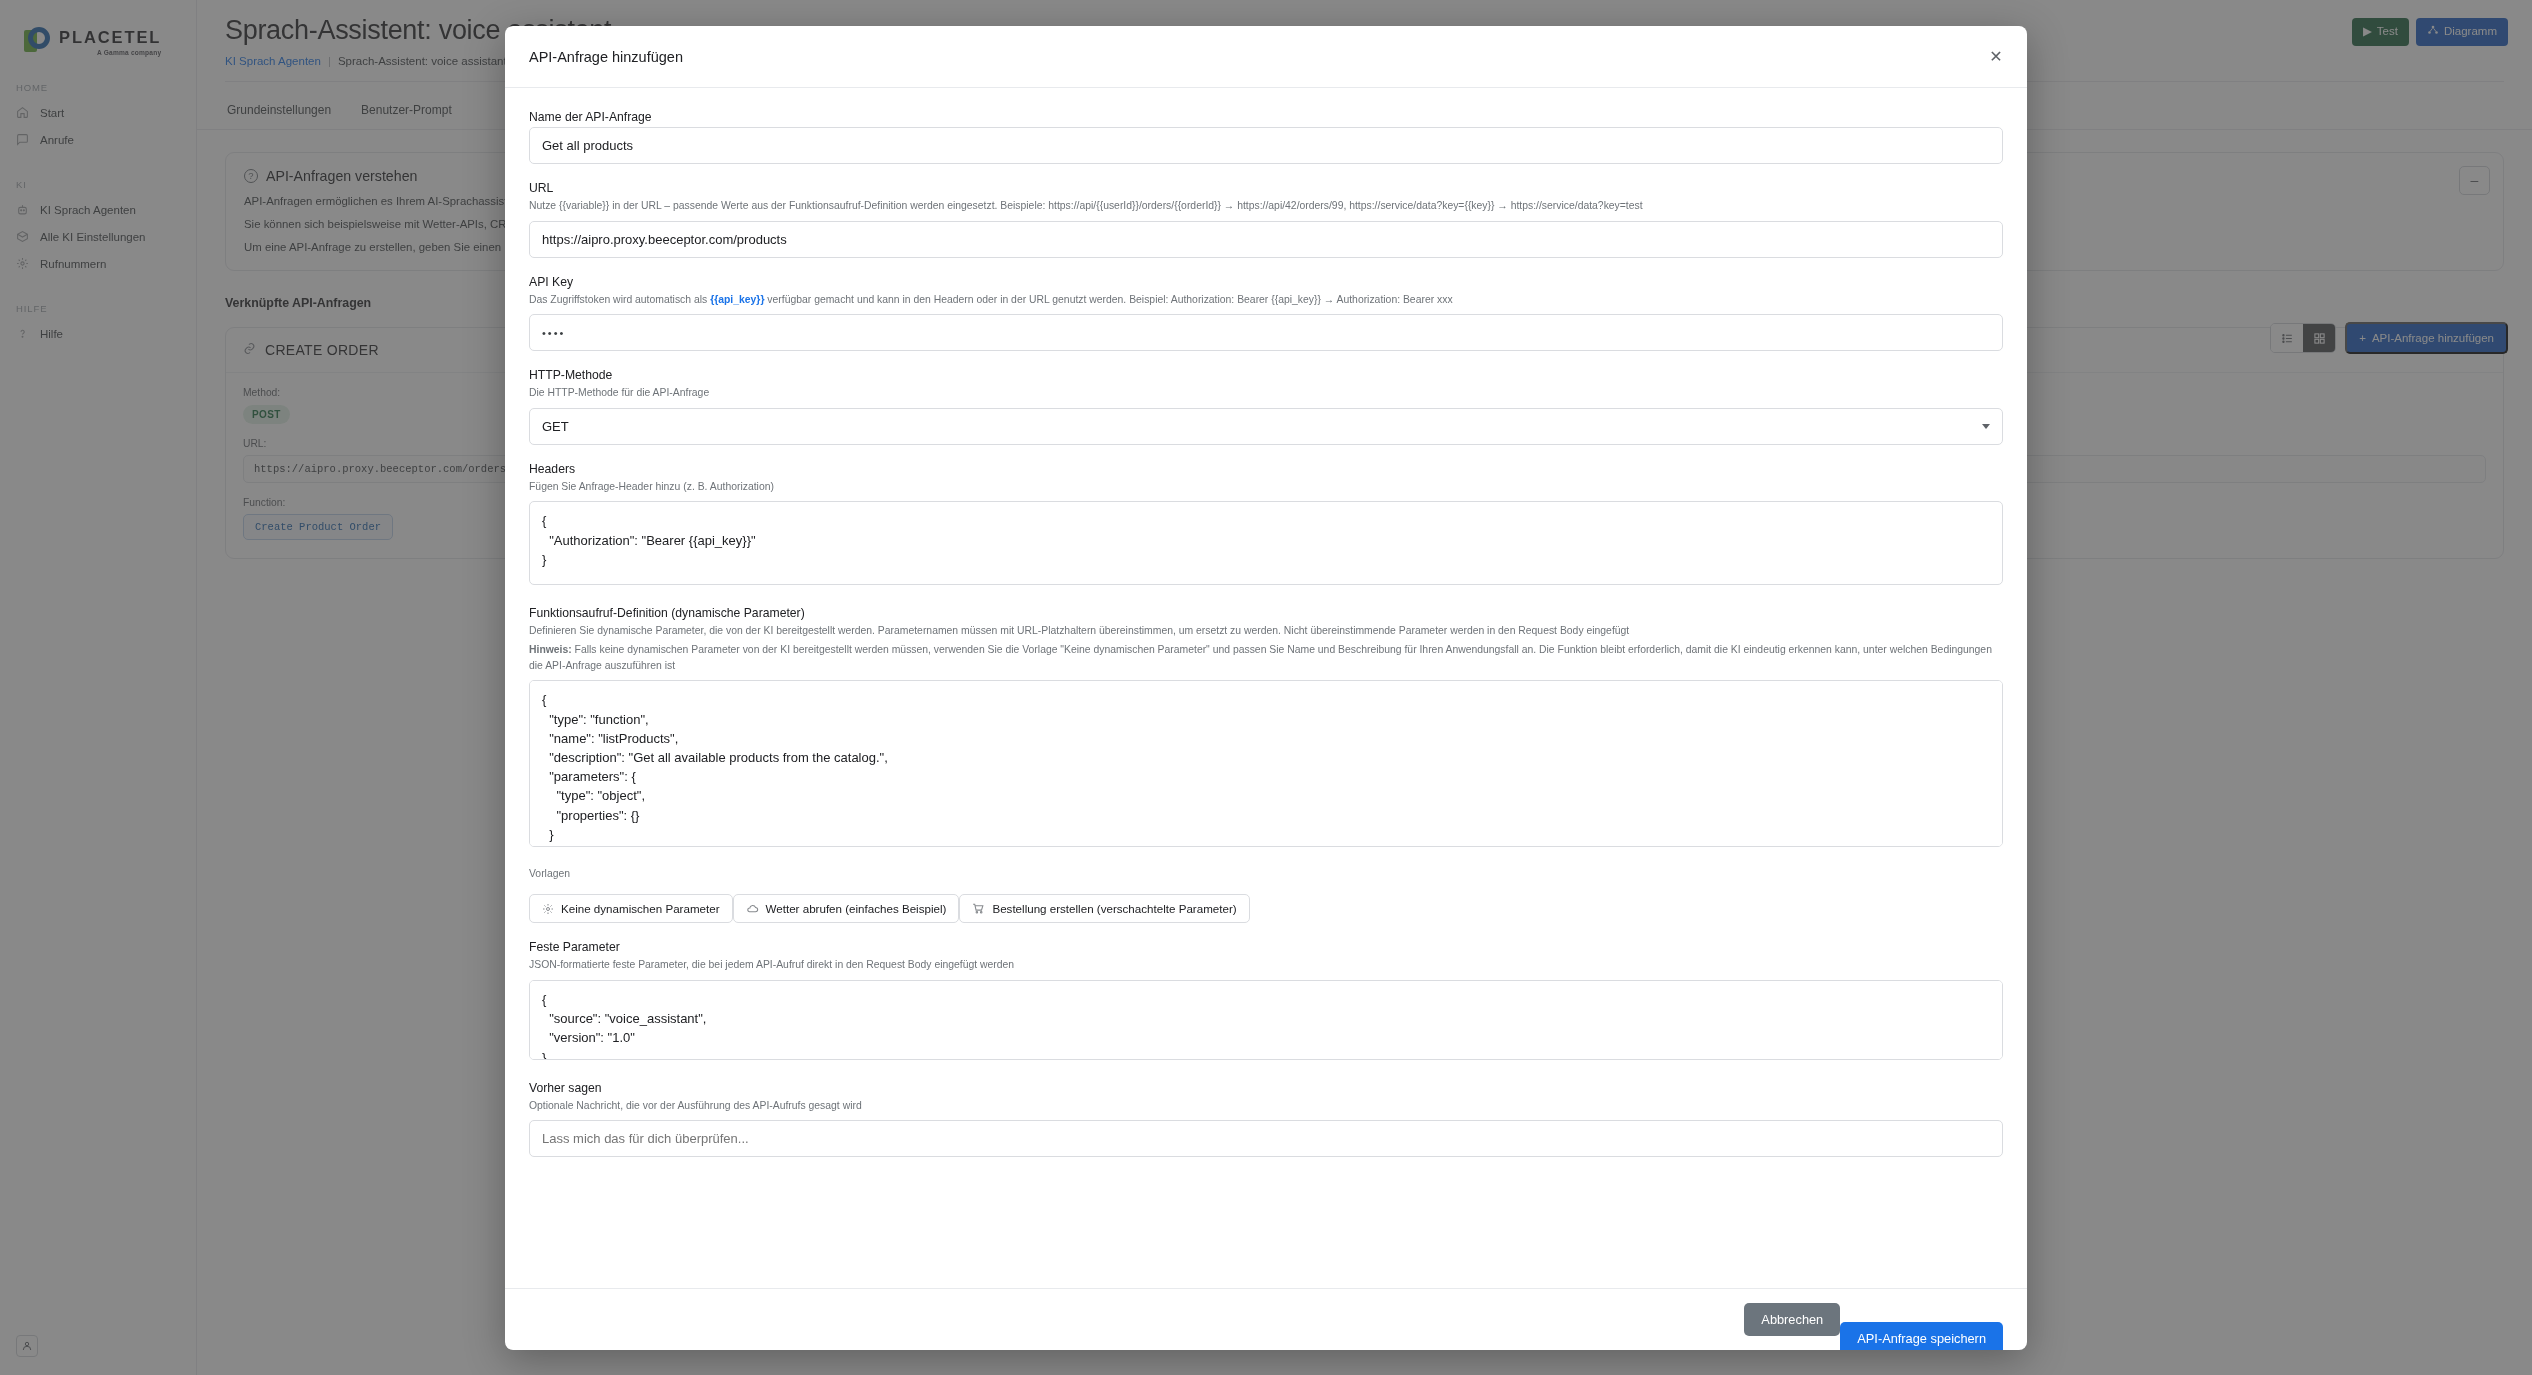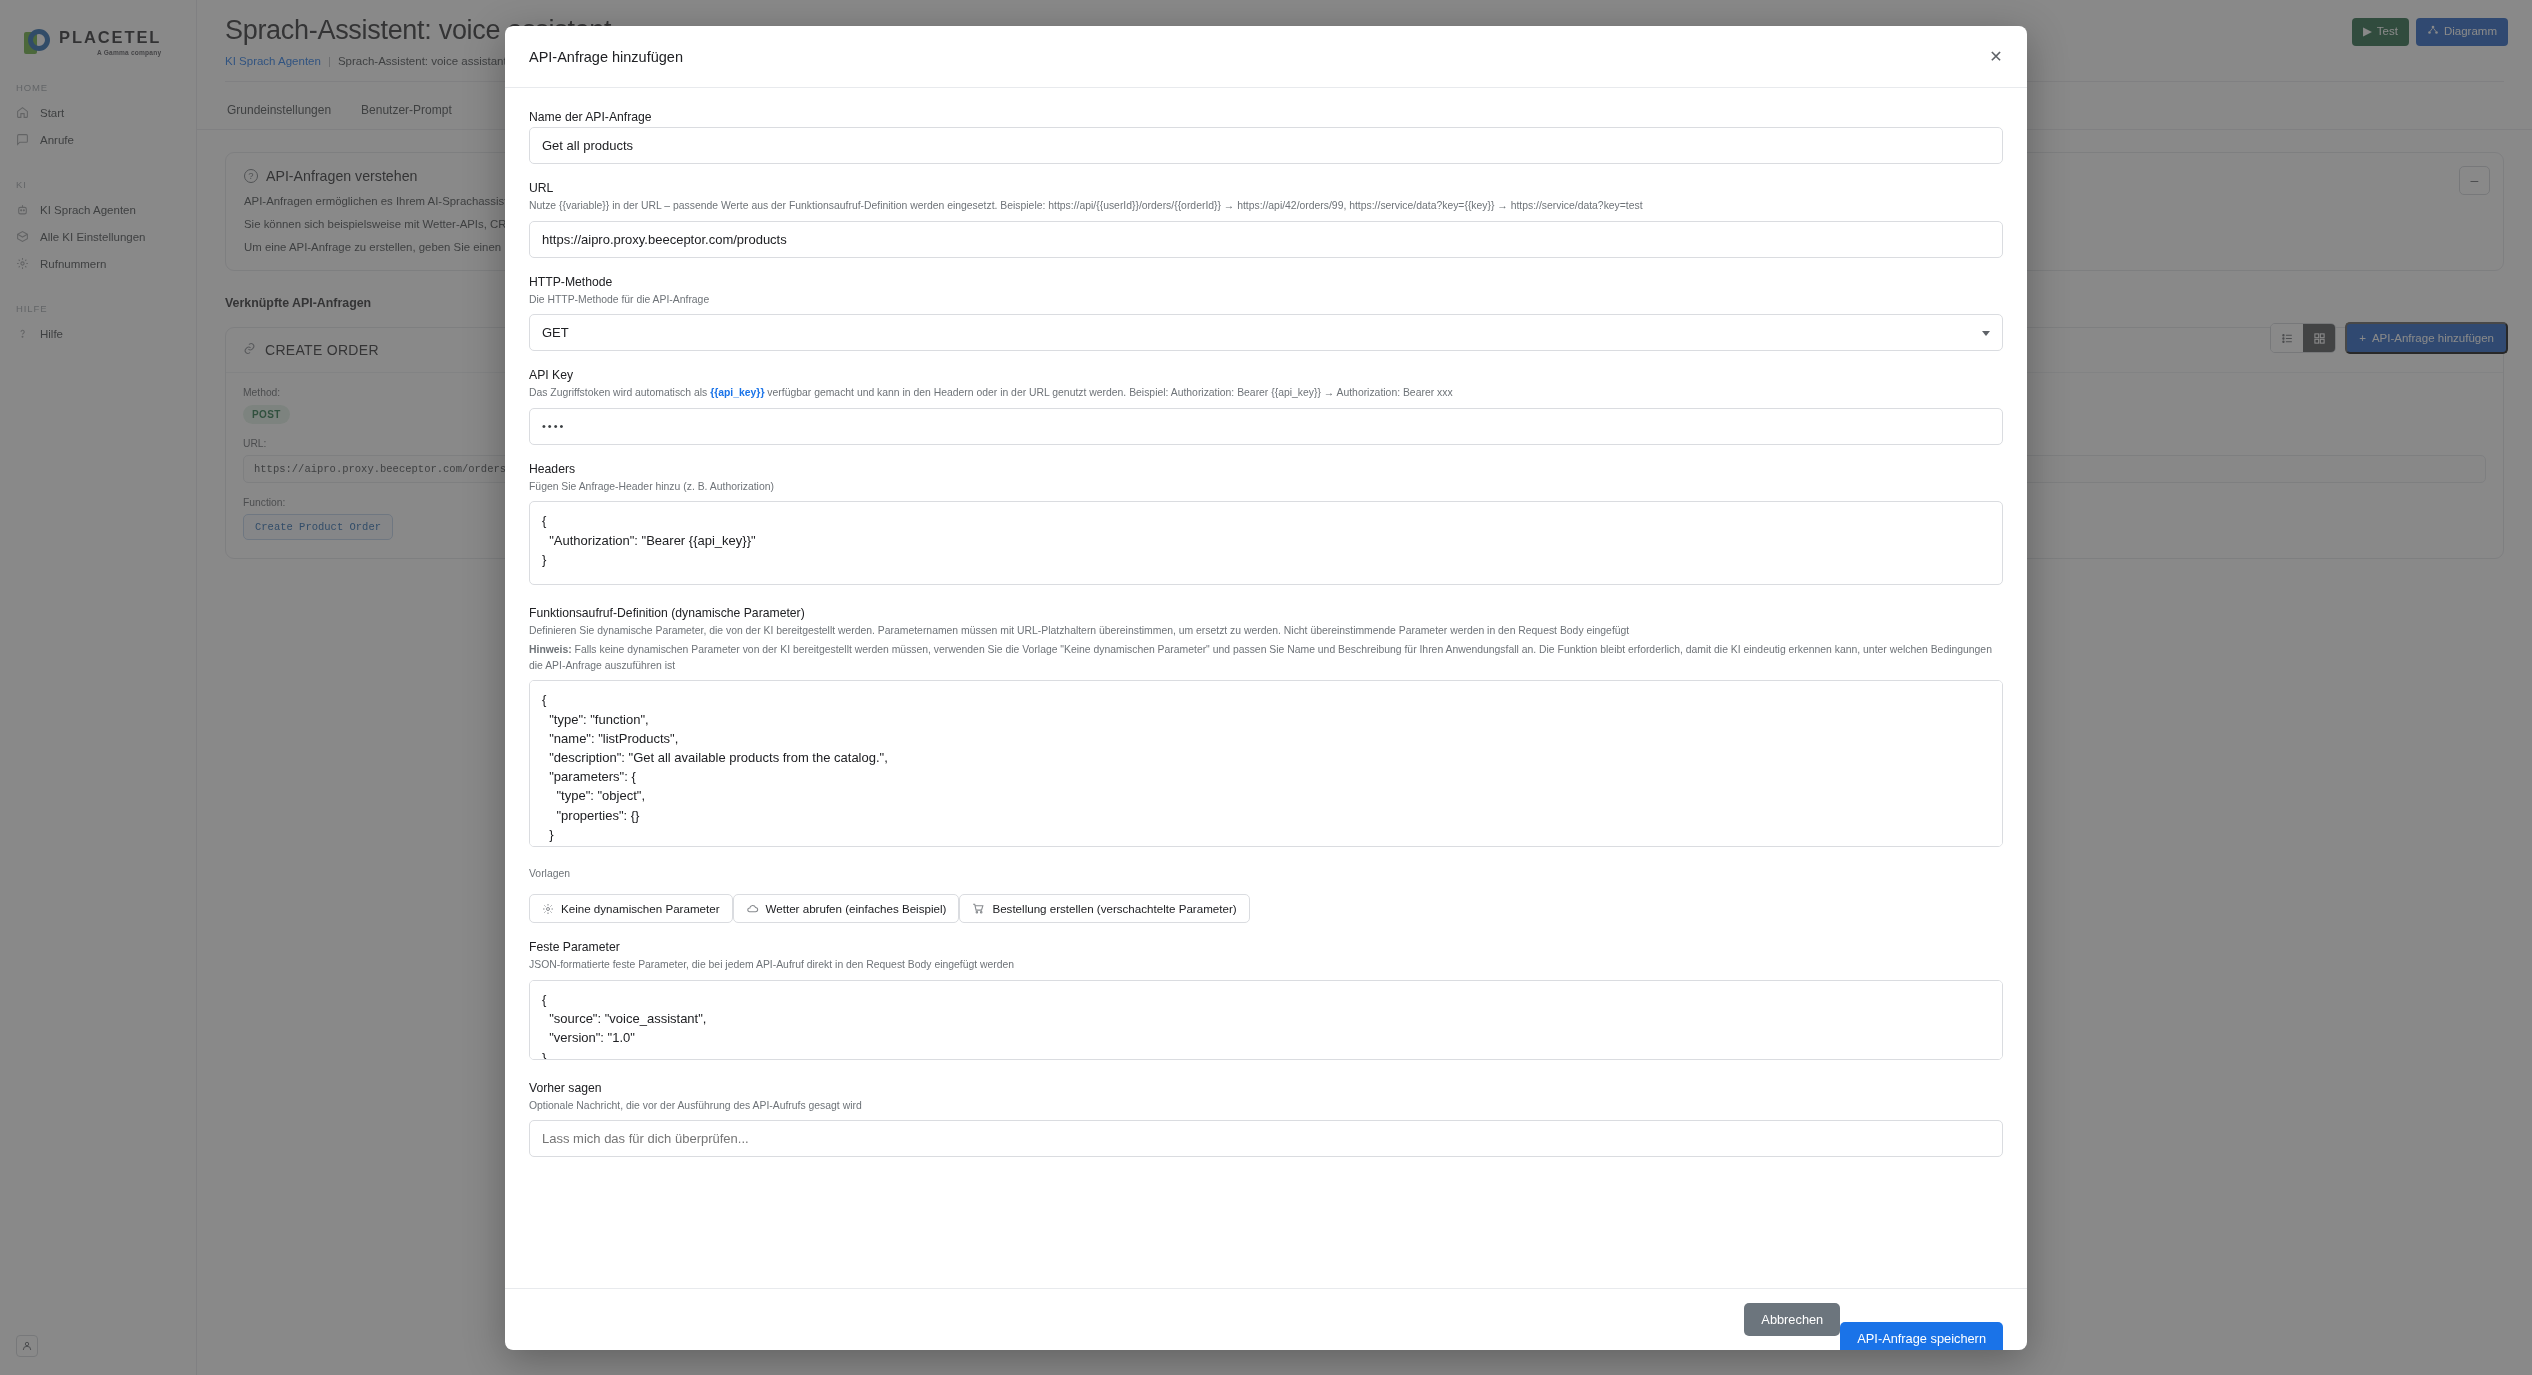--- a/index.html
+++ b/index.html
@@ -16,21 +16,21 @@
   .app { position: absolute; inset: 0; display: flex; background: #ffffff; }
 
   
   .sidebar {
     width: 197px; flex: 0 0 197px;
     background: #ffffff;
     border-right: 1px solid #e6e8ec;
     position: relative;
     padding-top: 8px;
   }
-  .logo-wrap { padding: 18px 0 0 24px; display: flex; align-items: center; gap: 8px; }
+  .logo-wrap { padding: 18px 0 0 24px; display: flex; align-items: flex-start; gap: 8px; }
   .logo-mark { width: 27px; height: 27px; position: relative; flex: 0 0 27px; }
   .logo-mark .sq { position: absolute; left: 0; top: 4px; width: 13px; height: 22px; background: #5fa832; border-radius: 2px;}
   .logo-mark .ring { position: absolute; left: 4px; top: 1px; width: 22px; height: 22px; border-radius: 50%;
     border: 5px solid #1a5fa8; background: transparent; }
   .logo-text { display: flex; flex-direction: column; line-height: 1; padding-top: 3px;}
   .logo-title { font-size: 16.5px; font-weight: 700; letter-spacing: 1.9px; color: #1b1b1f; }
   .logo-sub { font-size: 6.6px; font-weight: 700; letter-spacing: .2px; color: #4c4c52; margin-top: 4px; text-align: right; }
 
   .nav-group-label {
     font-size: 9.5px; letter-spacing: .9px; color: #9aa0a6; font-weight: 400;
@@ -342,31 +342,31 @@
         <input class="input" type="text" value="Get all products" placeholder="Name der API-Anfrage" style="">
       </div>
 
       <div class="fgroup">
         <div class="flabel">URL</div>
         <div class="fhint nowrap-hint">Nutze {{variable}} in der URL – passende Werte aus der Funktionsaufruf-Definition werden eingesetzt. Beispiele: https://api/{{userId}}/orders/{{orderId}} → https://api/42/orders/99, https://service/data?key={{key}} → https://service/data?key=test</div>
         <input class="input" type="text" value="https://aipro.proxy.beeceptor.com/products" placeholder="https://example.com/api" style="">
       </div>
 
       <div class="fgroup">
+        <div class="flabel">API Key</div>
+        <div class="fhint nowrap-hint"><span>Das Zugriffstoken wird automatisch als </span><span class="code">{{api_key}}</span><span> verfügbar gemacht und kann in den Headern oder in der URL genutzt werden. Beispiel: Authorization: Bearer {{api_key}} → Authorization: Bearer xxx</span></div>
+        <input class="input pw" type="text" value="••••" placeholder="API Key" style="">
+      </div>
+
+      <div class="fgroup">
         <div class="flabel">HTTP-Methode</div>
         <div class="fhint">Die HTTP-Methode für die API-Anfrage</div>
         <div class="select-wrap">
           <select class="input" id="method-select"><option value="GET">GET</option><option value="POST">POST</option><option value="PUT">PUT</option><option value="PATCH">PATCH</option><option value="DELETE">DELETE</option></select>
         </div>
-      </div>
-
-      <div class="fgroup">
-        <div class="flabel">API Key</div>
-        <div class="fhint nowrap-hint"><span>Das Zugriffstoken wird automatisch als </span><span class="code">{{api_key}}</span><span> verfügbar gemacht und kann in den Headern oder in der URL genutzt werden. Beispiel: Authorization: Bearer {{api_key}} → Authorization: Bearer xxx</span></div>
-        <input class="input pw" type="text" value="••••" placeholder="API Key" style="">
       </div>
 
       <div class="fgroup">
         <div class="flabel">Headers</div>
         <div class="fhint">Fügen Sie Anfrage-Header hinzu (z. B. Authorization)</div>
         <textarea class="ta ta-headers" placeholder="{ }" style="">{
   "Authorization": "Bearer {{api_key}}"
 }</textarea>
       </div>
 

